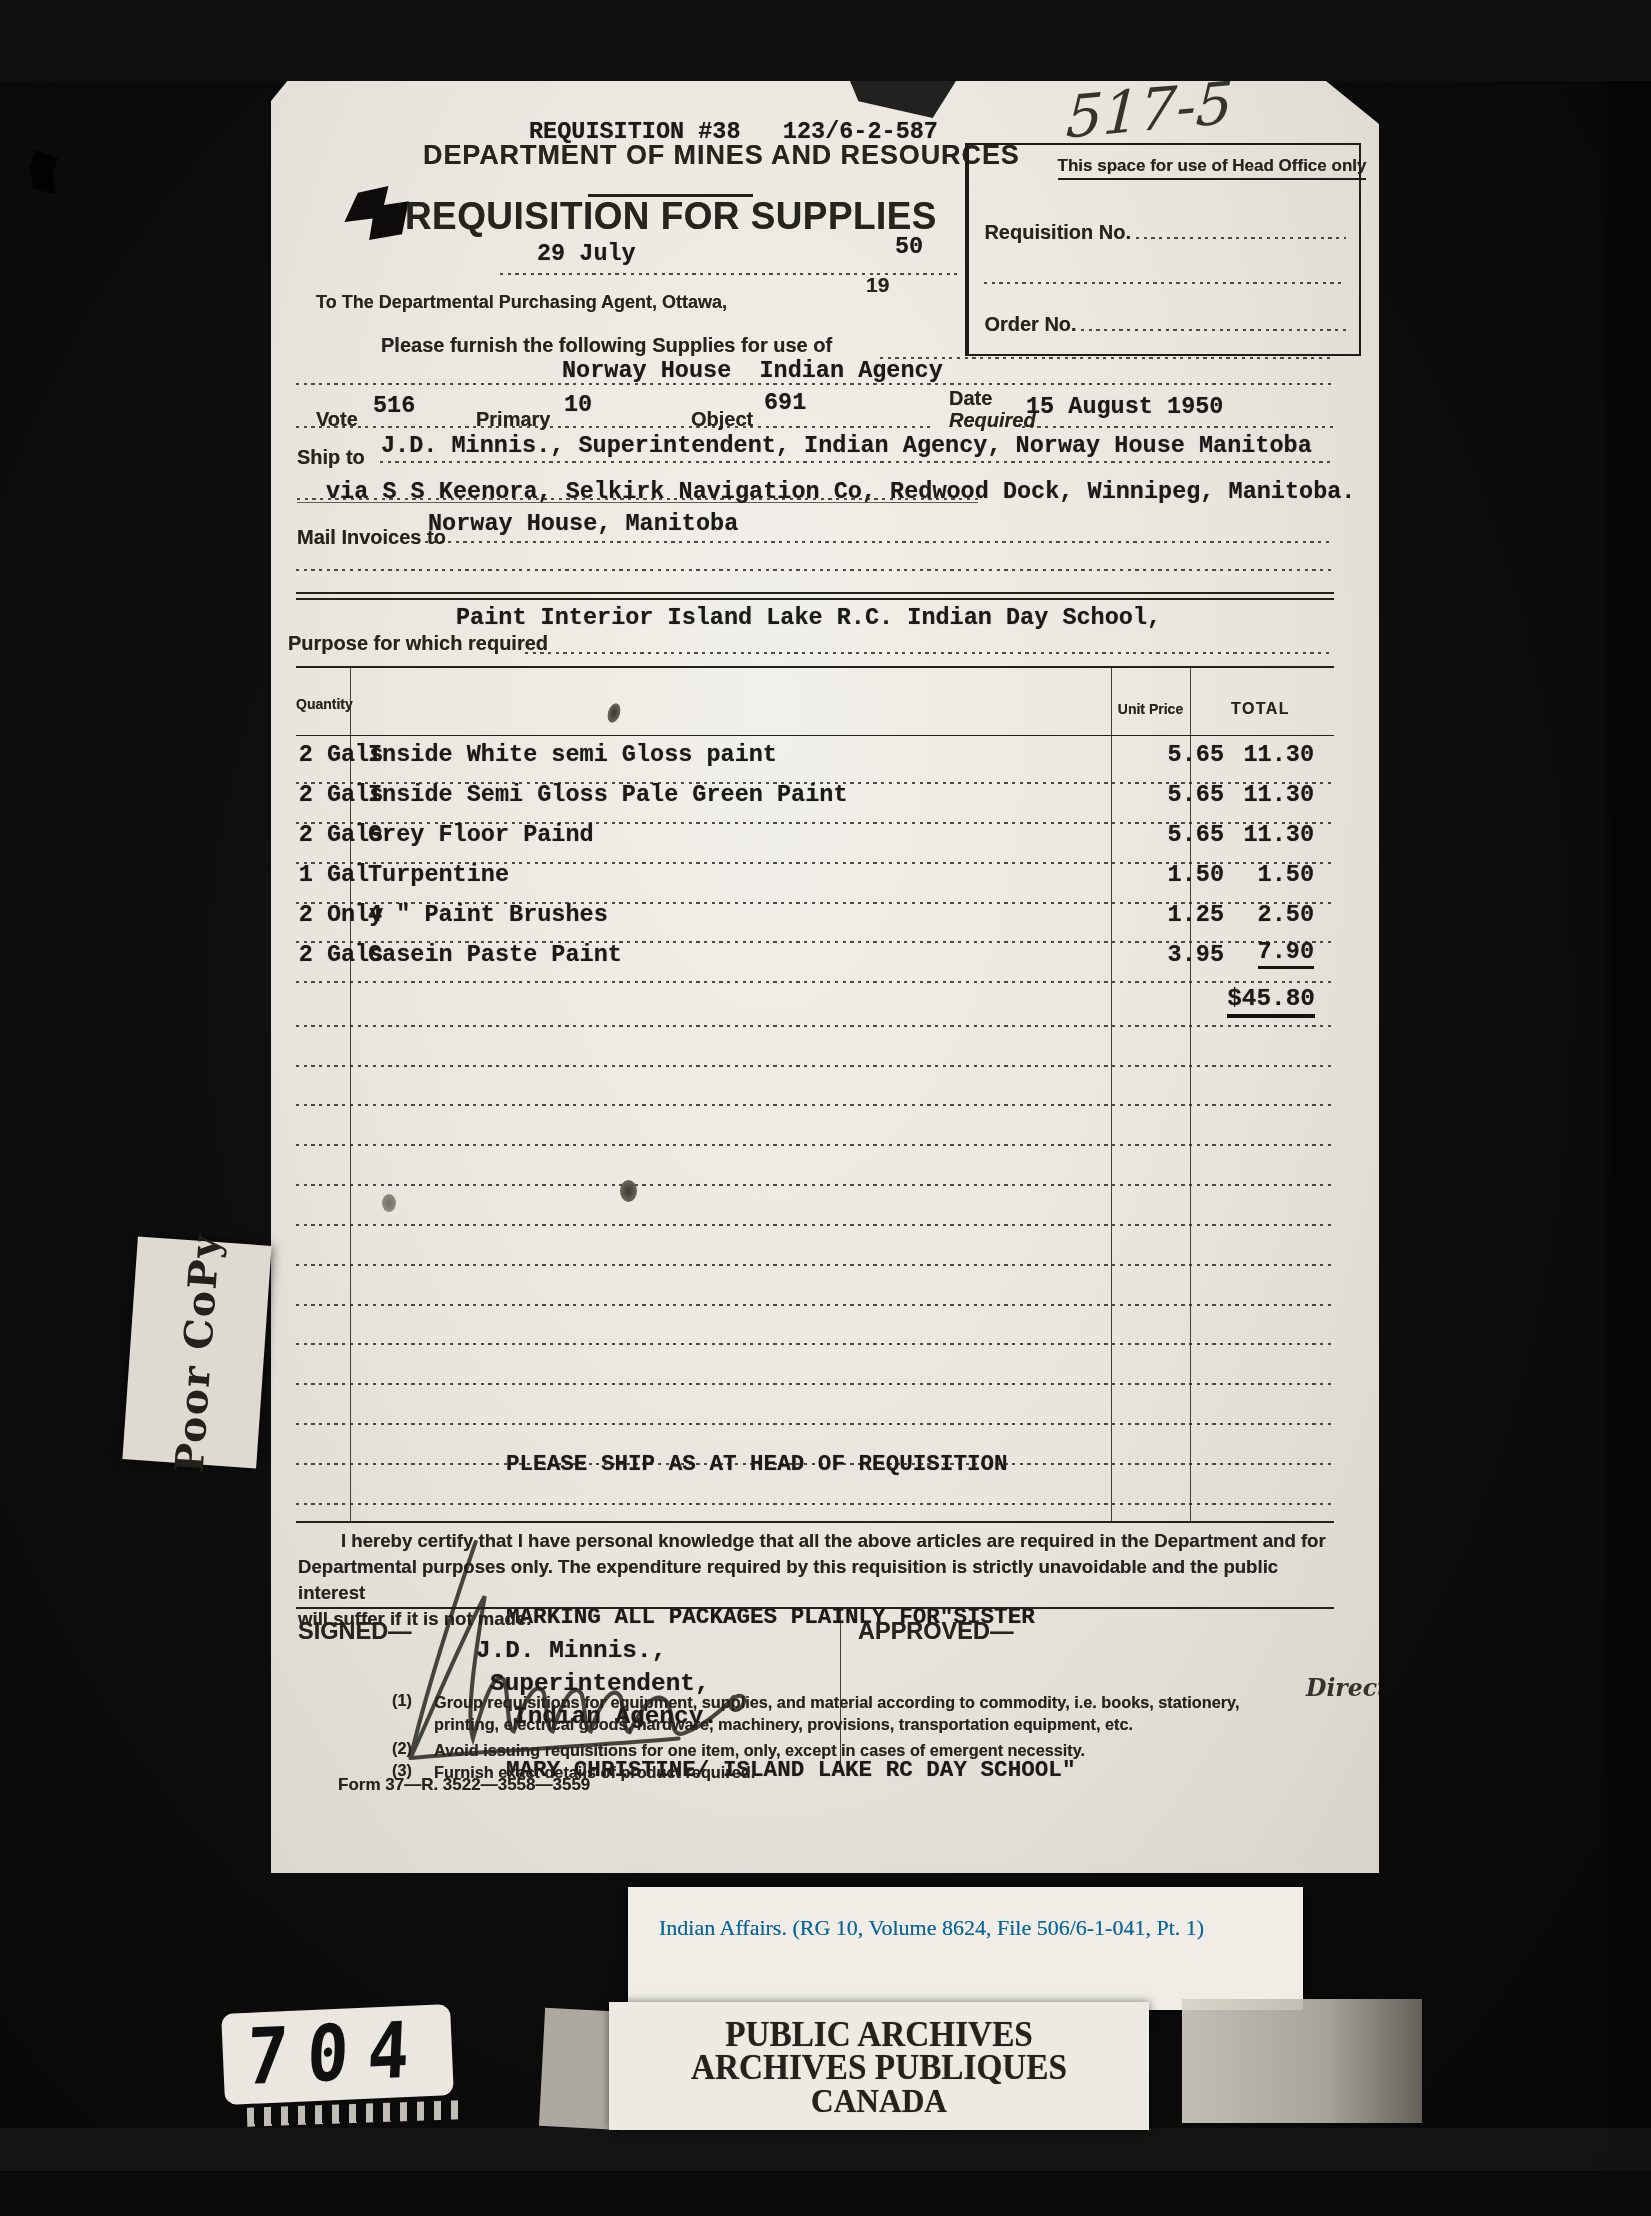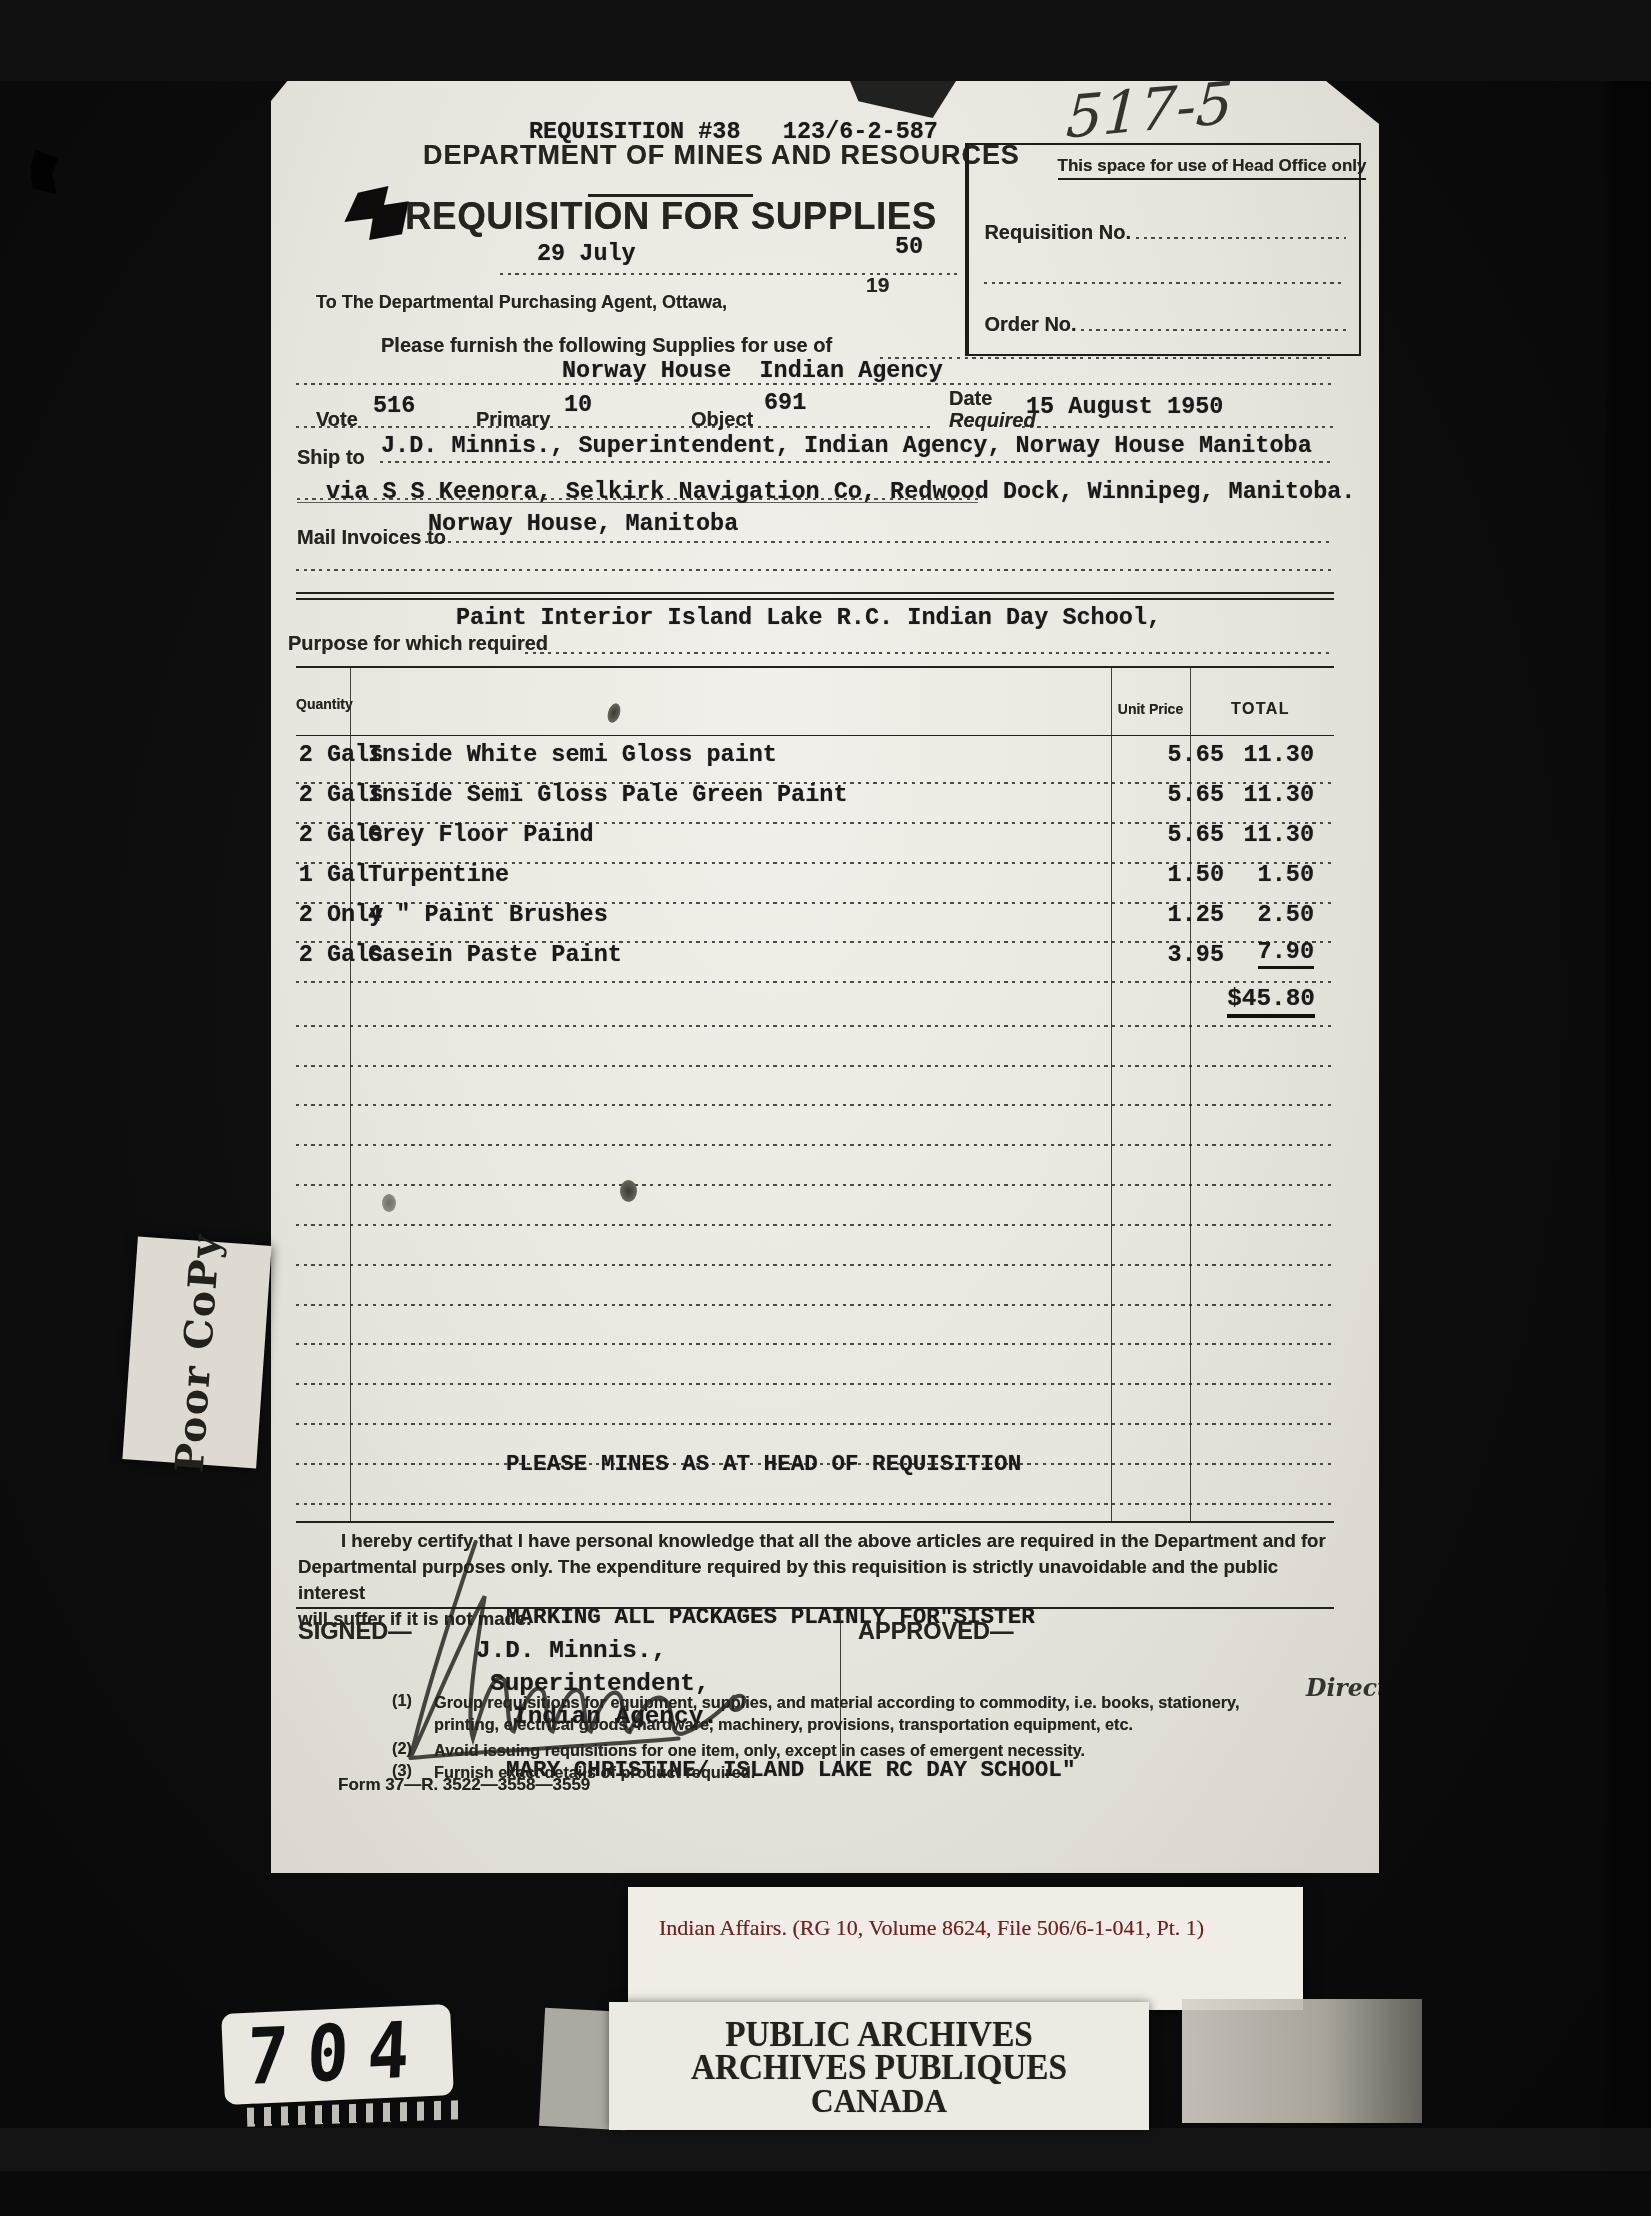--- a/index.html
+++ b/index.html
@@ -42,21 +42,21 @@
 
   
   .tbl{left:25px;top:587px;width:1038px;height:855px;}
   .price-cell{text-align:right;font-size:23.5px;}
   .underlined{border-bottom:3.2px solid #15140f;padding-bottom:1.4px;}
   .blot{border-radius:50%;background:radial-gradient(#3a382f,#6a675c 70%,transparent 75%);}
 
   
   .ia-card{left:628px;top:1887px;width:675px;height:123px;background:#efede6;
     box-shadow:0 0 13.6px rgba(0,0,0,.6);}
-  .ia-text{font-family:"Liberation Serif","DejaVu Serif",serif;font-size:22px;color:#7f1d1d;
+  .ia-text{font-family:"Liberation Serif","DejaVu Serif",serif;font-size:22px;color:#0369a1;
     left:31px;top:28px;text-shadow:0 0 0.5px rgba(30,30,30,.5);}
   .stamp-wing-l{left:542px;top:2010px;width:86px;height:118px;background:#c9c5bb;
     transform:rotate(3deg);opacity:.85;}
   .stamp-wing-r{left:1182px;top:1999px;width:240px;height:124px;
     background:linear-gradient(to right,#d6d2c8 0%,#b9b5aa 60%,#6e6b63 100%);opacity:.9;}
   .stamp-center{left:585px;top:2002px;width:540px;height:128px;background:#eceae3;
     box-shadow:0 0 9px rgba(0,0,0,.5);margin-left:24px;}
   .stamp-line{width:100%;text-align:center;font-family:"Liberation Serif","DejaVu Serif",serif;
     font-weight:700;color:#24221d;transform:scaleX(.95);text-shadow:0 0 0.9px rgba(30,30,30,.5);}
 
@@ -215,21 +215,21 @@
       <div class="abs dotted" style="left:0;top:675px;width:1038px;"></div>
       <div class="abs dotted" style="left:0;top:715px;width:1038px;"></div>
       <div class="abs dotted" style="left:0;top:755px;width:1038px;"></div>
       <div class="abs dotted" style="left:0;top:795px;width:1038px;"></div>
       <div class="abs dotted" style="left:0;top:835px;width:1038px;"></div>
 
       <div class="abs blot" style="left:324px;top:512px;width:17px;height:22px;"></div>
       <div class="abs blot" style="left:86px;top:526px;width:13.6px;height:18px;opacity:.7;"></div>
 
       <div class="abs typed" style="left:210px;top:669px;font-size:22.6px;line-height:51px;">
-        <div>PLEASE MINES AS AT HEAD OF REQUISITION</div>
+        <div>PLEASE SHIP AS AT HEAD OF REQUISITION</div>
         <div>MARKING ALL PACKAGES PLAINLY FOR"SISTER</div>
         <div>MARY CHRISTINE/ ISLAND LAKE RC DAY SCHOOL"</div>
       </div>
     </div>
 
     <div class="abs printed" style="left:27px;top:1447px;width:1041px;font-size:18.6px;font-weight:600;line-height:26px;">
       <div style="text-indent:43px;">I hereby certify that I have personal knowledge that all the above articles are required in the Department and for</div>
       <div>Departmental purposes only.  The expenditure required by this requisition is strictly unavoidable and the public interest</div>
       <div>will suffer if it is not made.</div>
     </div>

